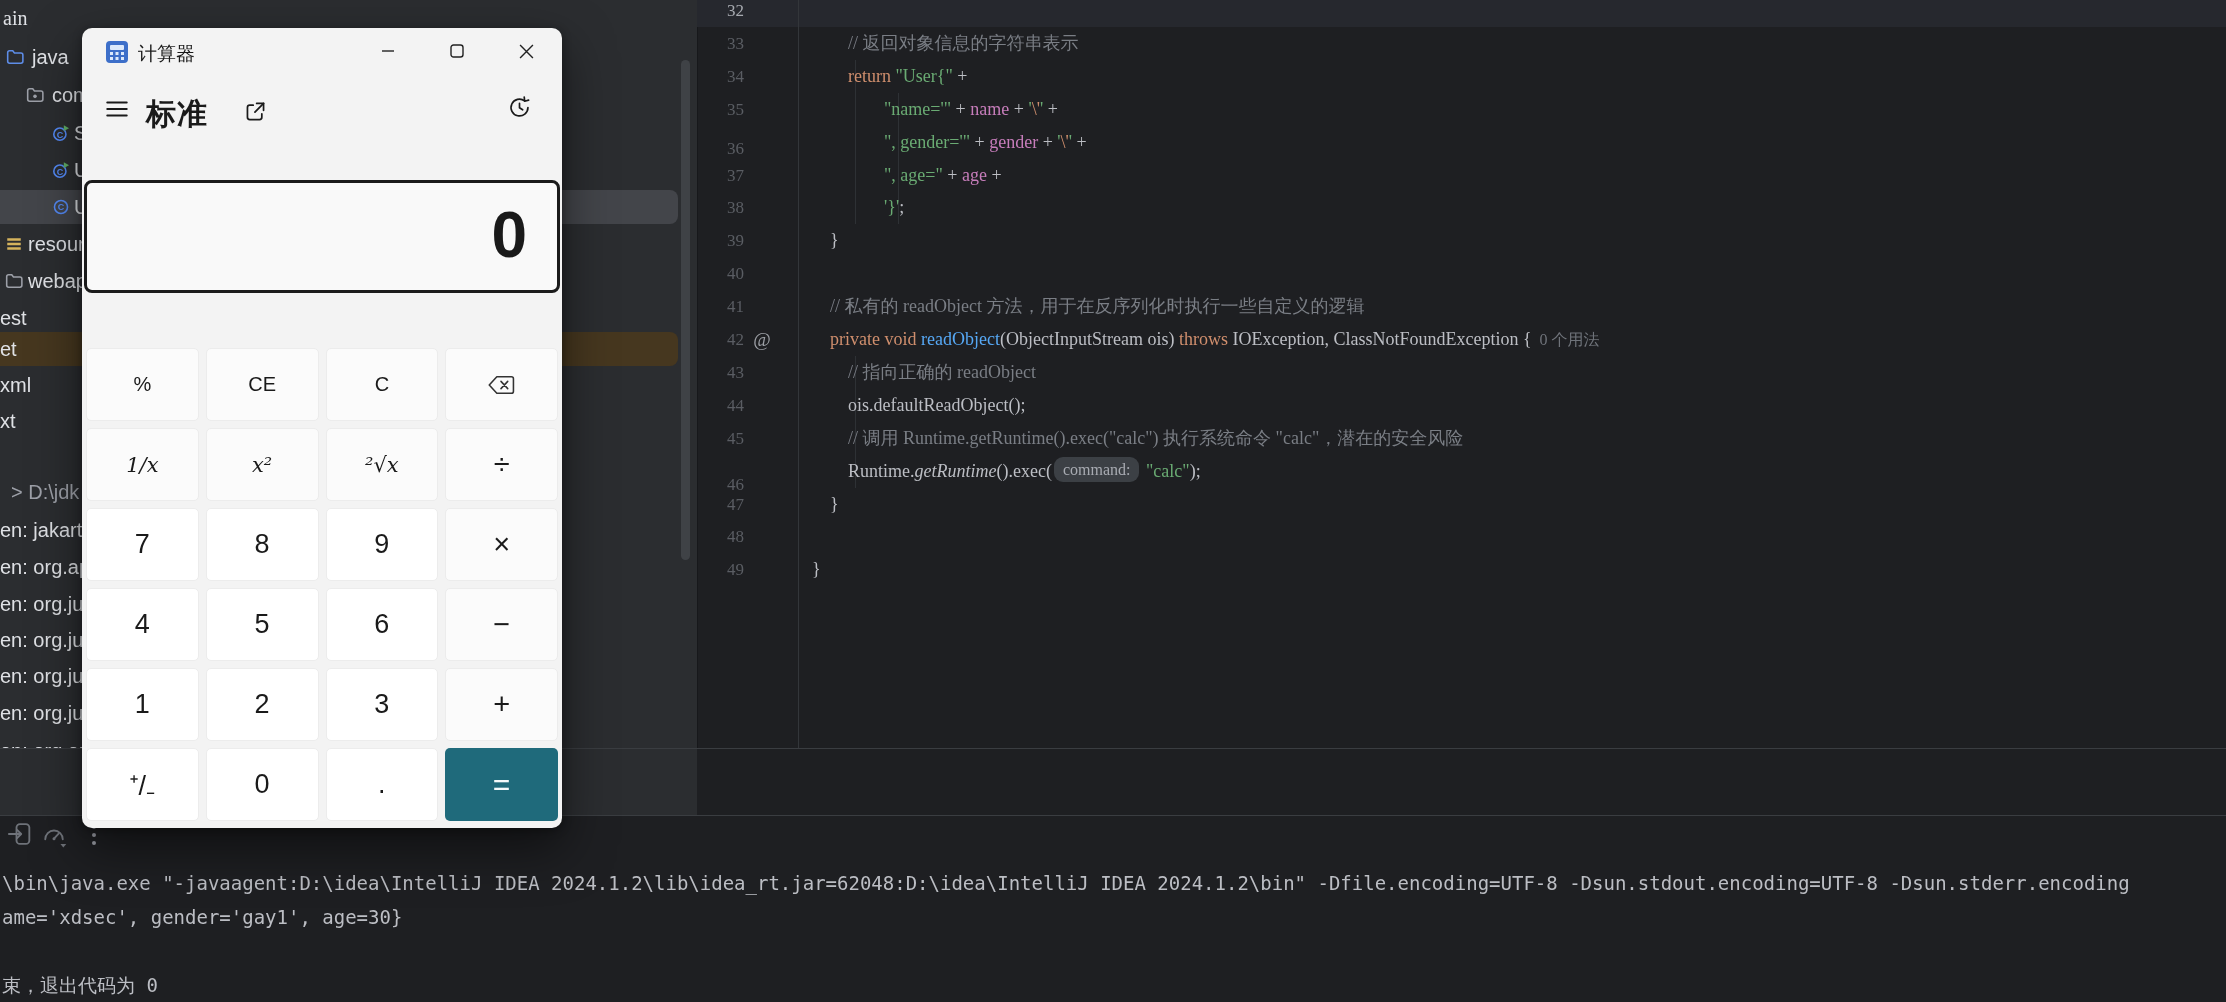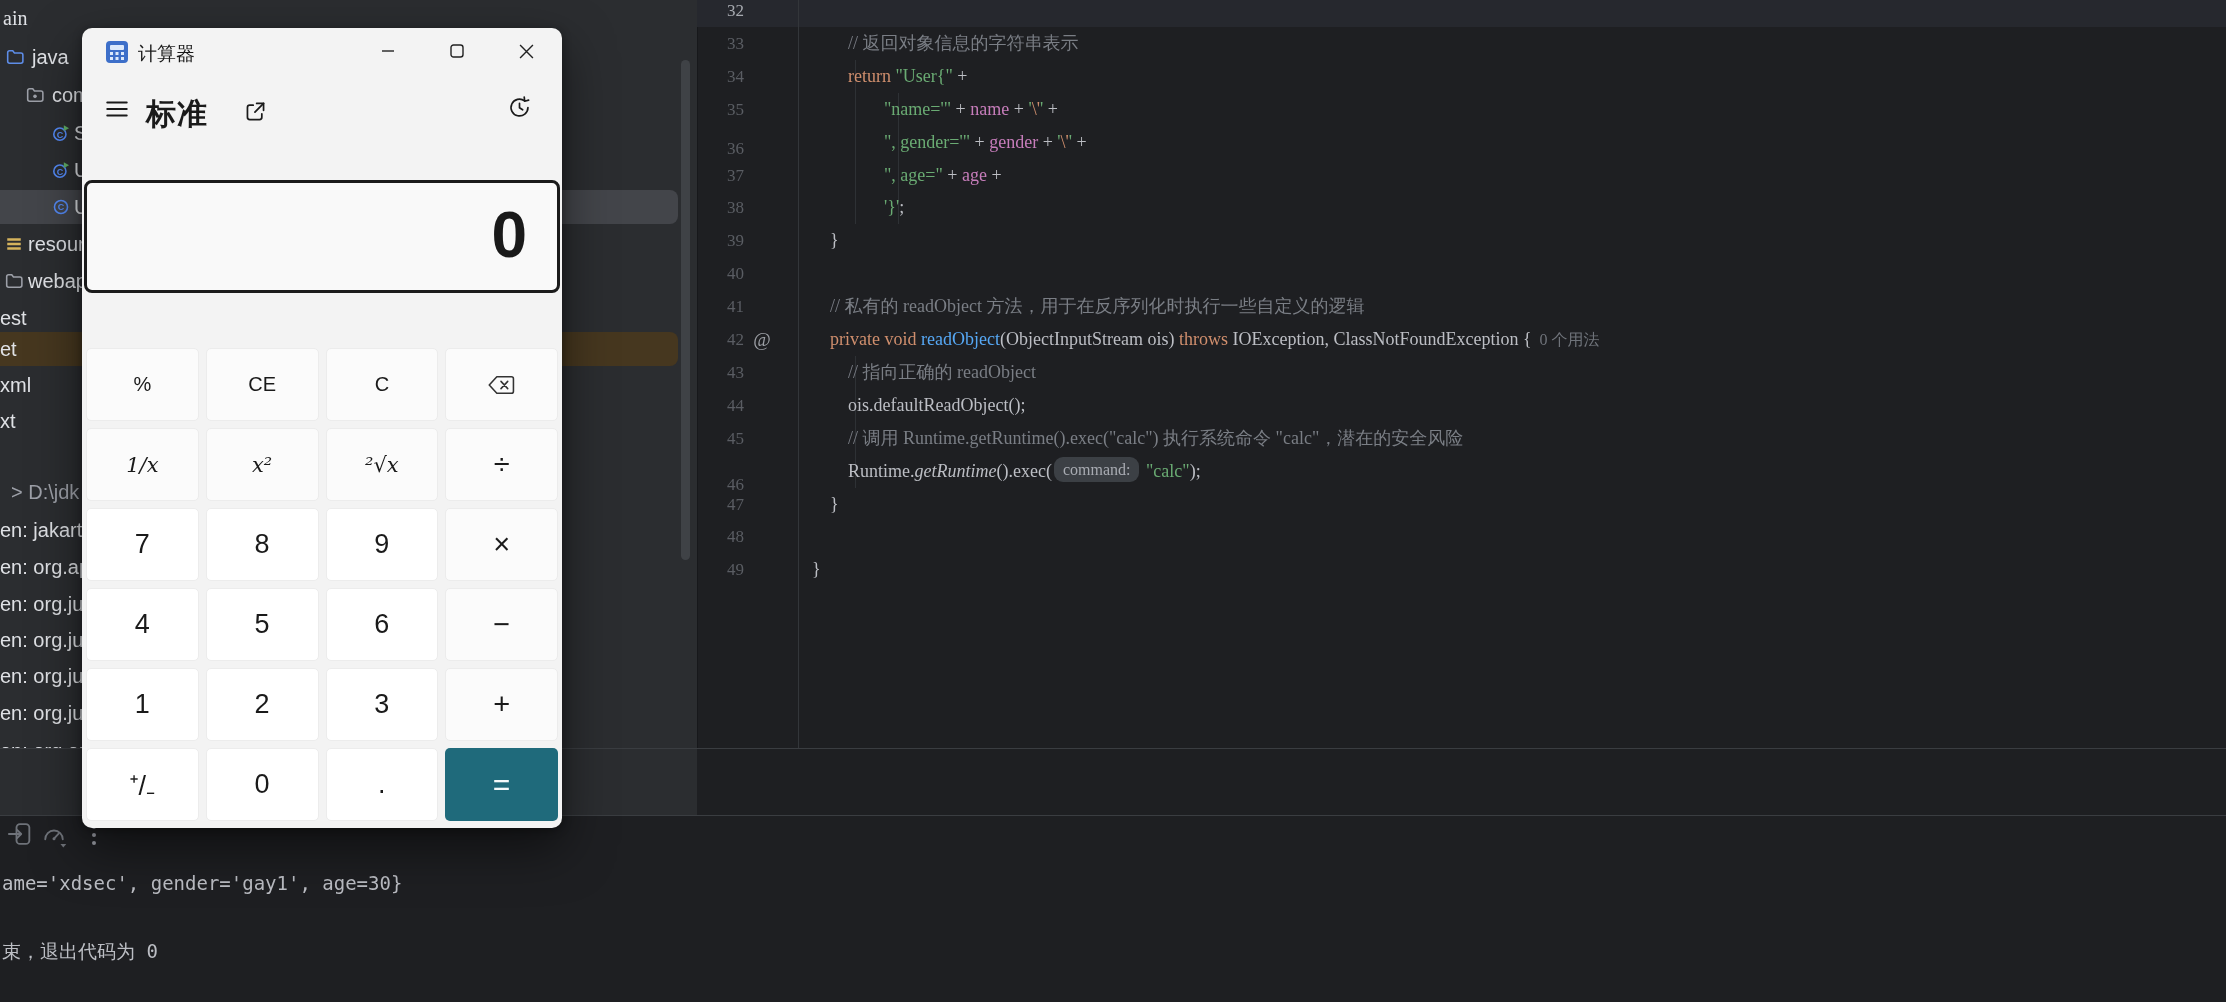--- a/index.html
+++ b/index.html
@@ -212,20 +212,21 @@
     <span class="ctb-ico" style="left:76px;top:2px;">
       <svg width="24" height="28" viewBox="0 0 12 28" fill="#9DA0A8">
         <circle cx="6" cy="5" r="2"></circle>
           <circle cx="6" cy="13" r="2"></circle>
           <circle cx="6" cy="21" r="2"></circle>
       </svg>
     </span>
   </div>
 
   <div id="console-lines" class="console-lines">
+      <div class="console-line">\bin\java.exe "-javaagent:D:\idea\IntelliJ IDEA 2024.1.2\lib\idea_rt.jar=62048:D:\idea\IntelliJ IDEA 2024.1.2\bin" -Dfile.encoding=UTF-8 -Dsun.stdout.encoding=UTF-8 -Dsun.stderr.encoding</div>
       <div class="console-line">ame='xdsec', gender='gay1', age=30}</div>
       <div class="console-line"></div>
       <div class="console-line">束，退出代码为 0</div>
     </div>
 
   <div class="calc">
     <div class="calc-titlebar">
       <span class="calc-appicon">
         <svg width="22" height="22" viewBox="0 0 22 22">
           <rect width="22" height="22" rx="4" fill="#3D6FC9"></rect>

